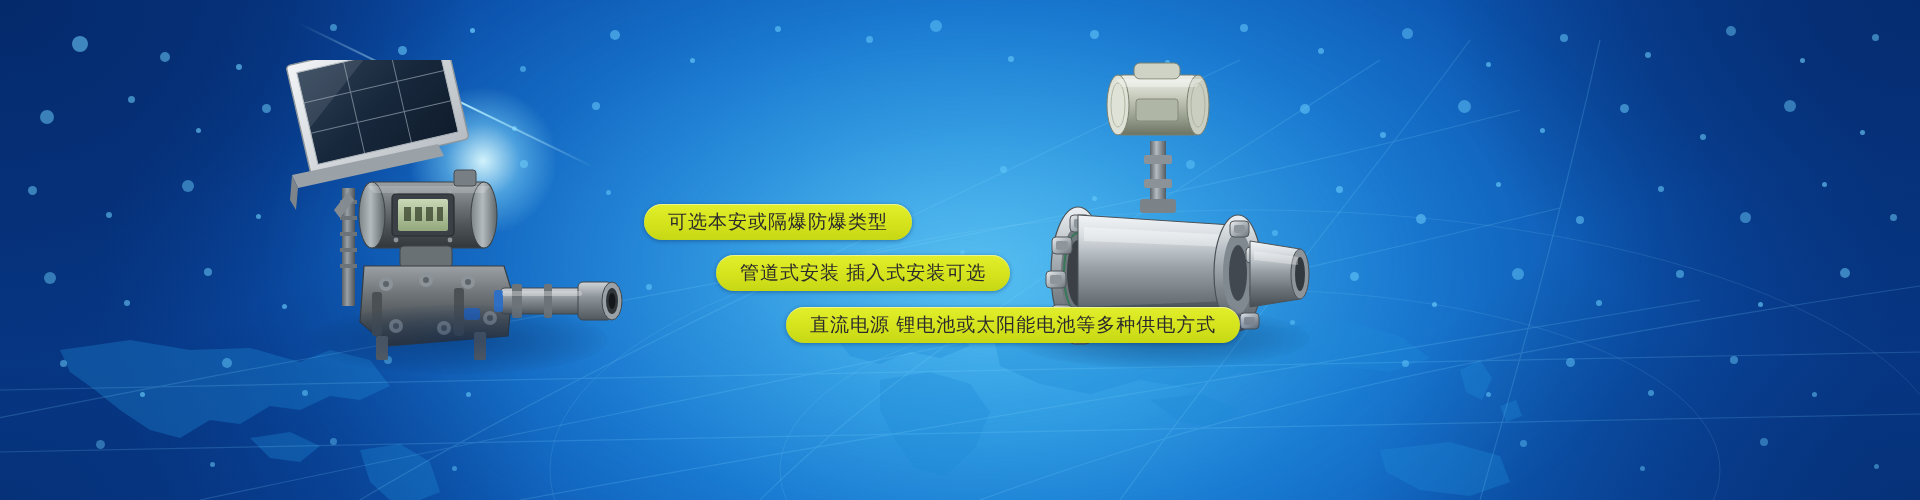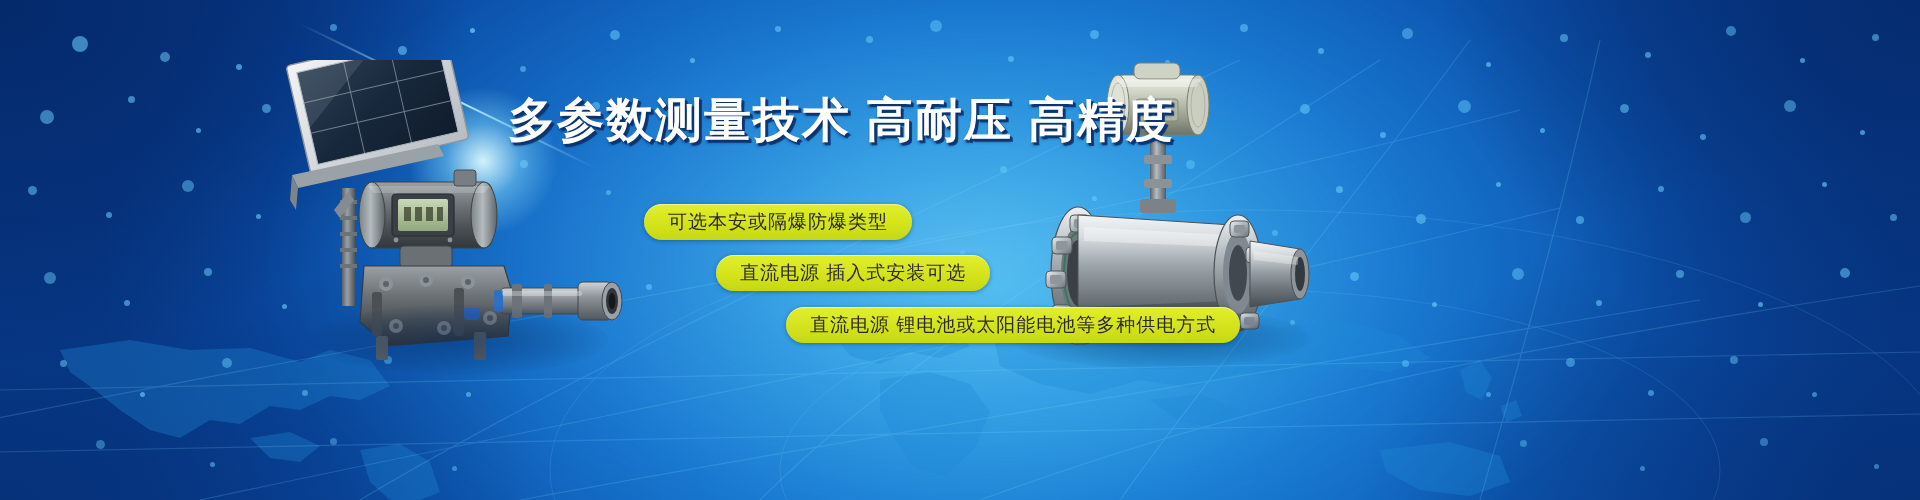--- a/index.html
+++ b/index.html
@@ -515,21 +515,20 @@
         </g>
       </g>
 
       <path d="M250 186 L300 194 L300 244 L250 252 Z" fill="url(#ssBody)" stroke="#4b5257" stroke-width="1"></path>
       <ellipse cx="300" cy="219" rx="9" ry="25" fill="#8d949a" stroke="#4b5257" stroke-width="1"></ellipse>
       <ellipse cx="300" cy="219" rx="5" ry="17" fill="#333a3f"></ellipse>
       <path d="M254 196 L298 202 L298 210 L254 205 Z" fill="#ffffff" opacity=".32"></path>
     </svg>
   </div>
 
-  <div class="headline">多参数测量技术 高耐压 高精度</div>
 
   <div class="pills">
     <div class="pill pill-1">可选本安或隔爆防爆类型</div>
-    <div class="pill pill-2">直流电源  插入式安装可选</div>
+    <div class="pill pill-2">管道式安装  插入式安装可选</div>
     <div class="pill pill-3">直流电源 锂电池或太阳能电池等多种供电方式</div>
   </div>
 
 </div>
 
 </body></html>

